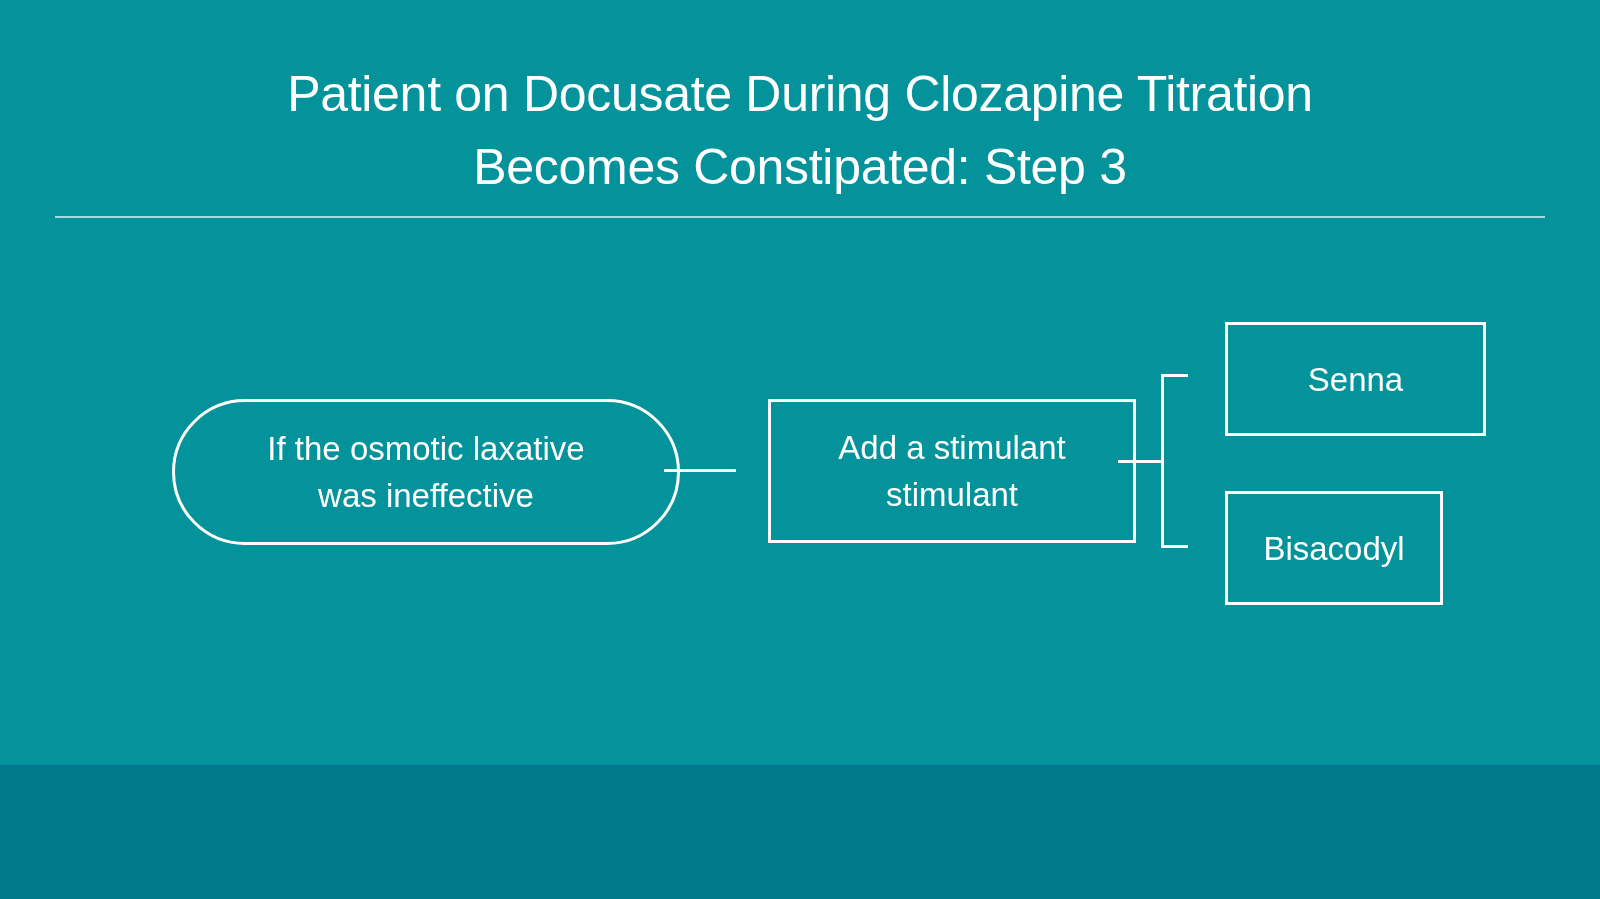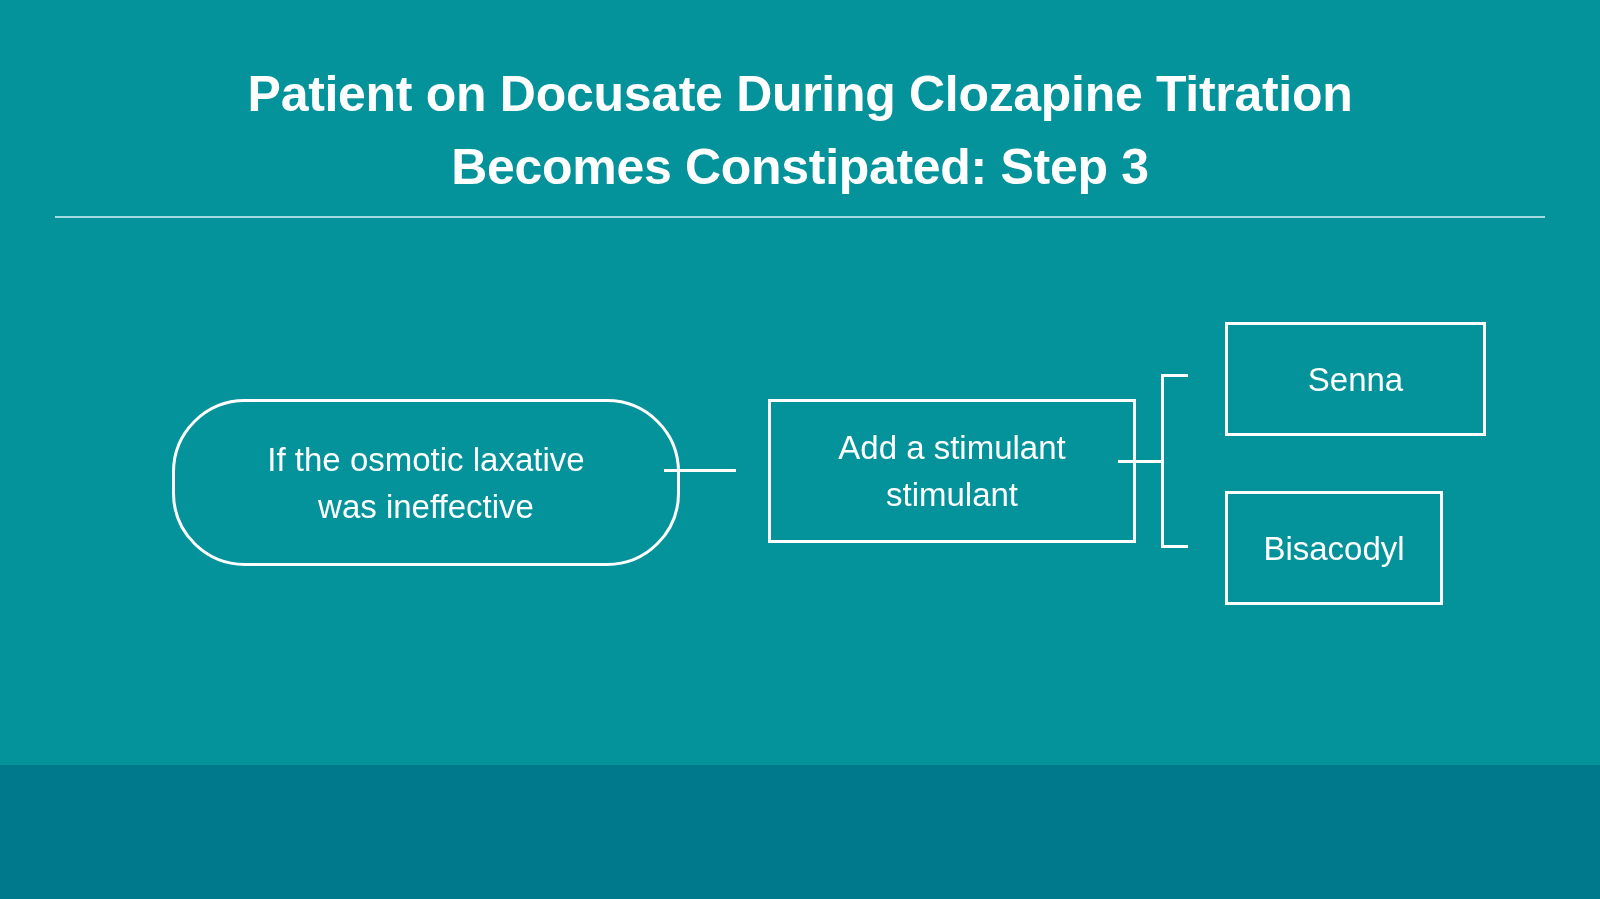--- a/index.html
+++ b/index.html
@@ -22,21 +22,21 @@
   #title-block {
     position: absolute;
     left: 0;
     top: 58px;
     width: 1600px;
     text-align: center;
   }
   #title-line-1, #title-line-2 {
     color: #ffffff;
     font-size: 50px;
-    font-weight: bold;
+    font-weight: normal;
     line-height: 73px;
     letter-spacing: -0.3px;
     white-space: nowrap;
   }
   #title-rule {
     position: absolute;
     left: 55px;
     top: 216px;
     width: 1490px;
     height: 2px;
@@ -65,21 +65,21 @@
     font-size: 33px;
     line-height: 47px;
     font-weight: 400;
     margin-left: 45px;
   }
 
   #node-condition {
     left: 127px;
     top: 399px;
     width: 508px;
-    height: 167px;
+    height: 146px;
     border-radius: 73px;
     padding: 12px 26px;
   }
   #node-action {
     left: 723px;
     top: 399px;
     width: 368px;
     height: 144px;
   }
   #node-option-0 {

